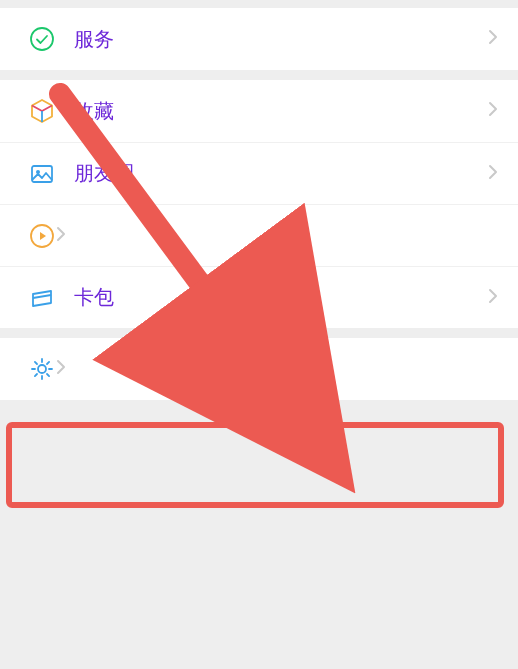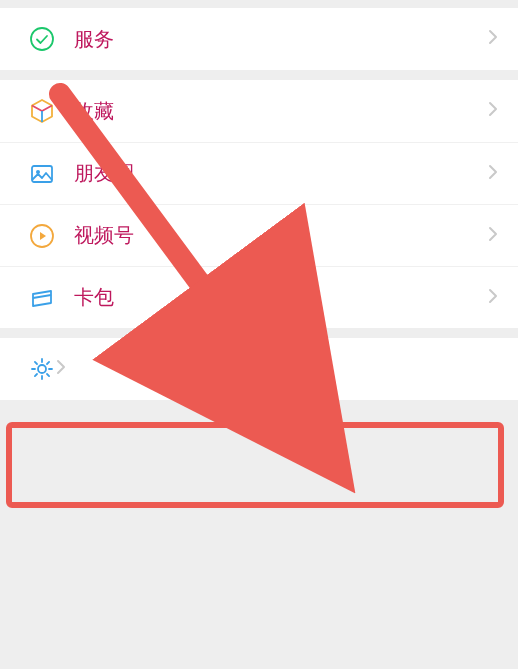--- a/index.html
+++ b/index.html
@@ -28,21 +28,21 @@
     height: 28px;
     flex: 0 0 28px;
     display: flex;
     align-items: center;
     justify-content: center;
   }
   .row .label {
     flex: 1 1 auto;
     margin-left: 18px;
     font-size: 20px;
-    color: #be185d;
+    color: #6d28d9;
   }
   .row .chevron {
     flex: 0 0 auto;
     color: #c9c9c9;
   }
   
   .highlight-box {
     position: absolute;
     border: 6px solid #ec5a52;
     border-radius: 6px;
@@ -107,21 +107,20 @@
     </span>
   </div>
 
   <div class="row">
     <span class="icon">
       <svg width="26" height="26" viewBox="0 0 26 26" fill="none">
         <circle cx="13" cy="13" r="11" stroke="#f3a83d" stroke-width="1.8"></circle>
         <path d="M11 9 L17 13 L11 17 Z" fill="#f3a83d"></path>
       </svg>
     </span>
-    <span class="label">视频号</span>
     <span class="chevron">
       <svg width="10" height="16" viewBox="0 0 10 16">
           <path d="M2 2 L8 8 L2 14" stroke="#c9c9c9" stroke-width="2" fill="none" stroke-linecap="round" stroke-linejoin="round"></path>
         </svg>
     </span>
   </div>
 
   <div class="row">
     <span class="icon">
       <svg width="26" height="26" viewBox="0 0 26 26" fill="none">

